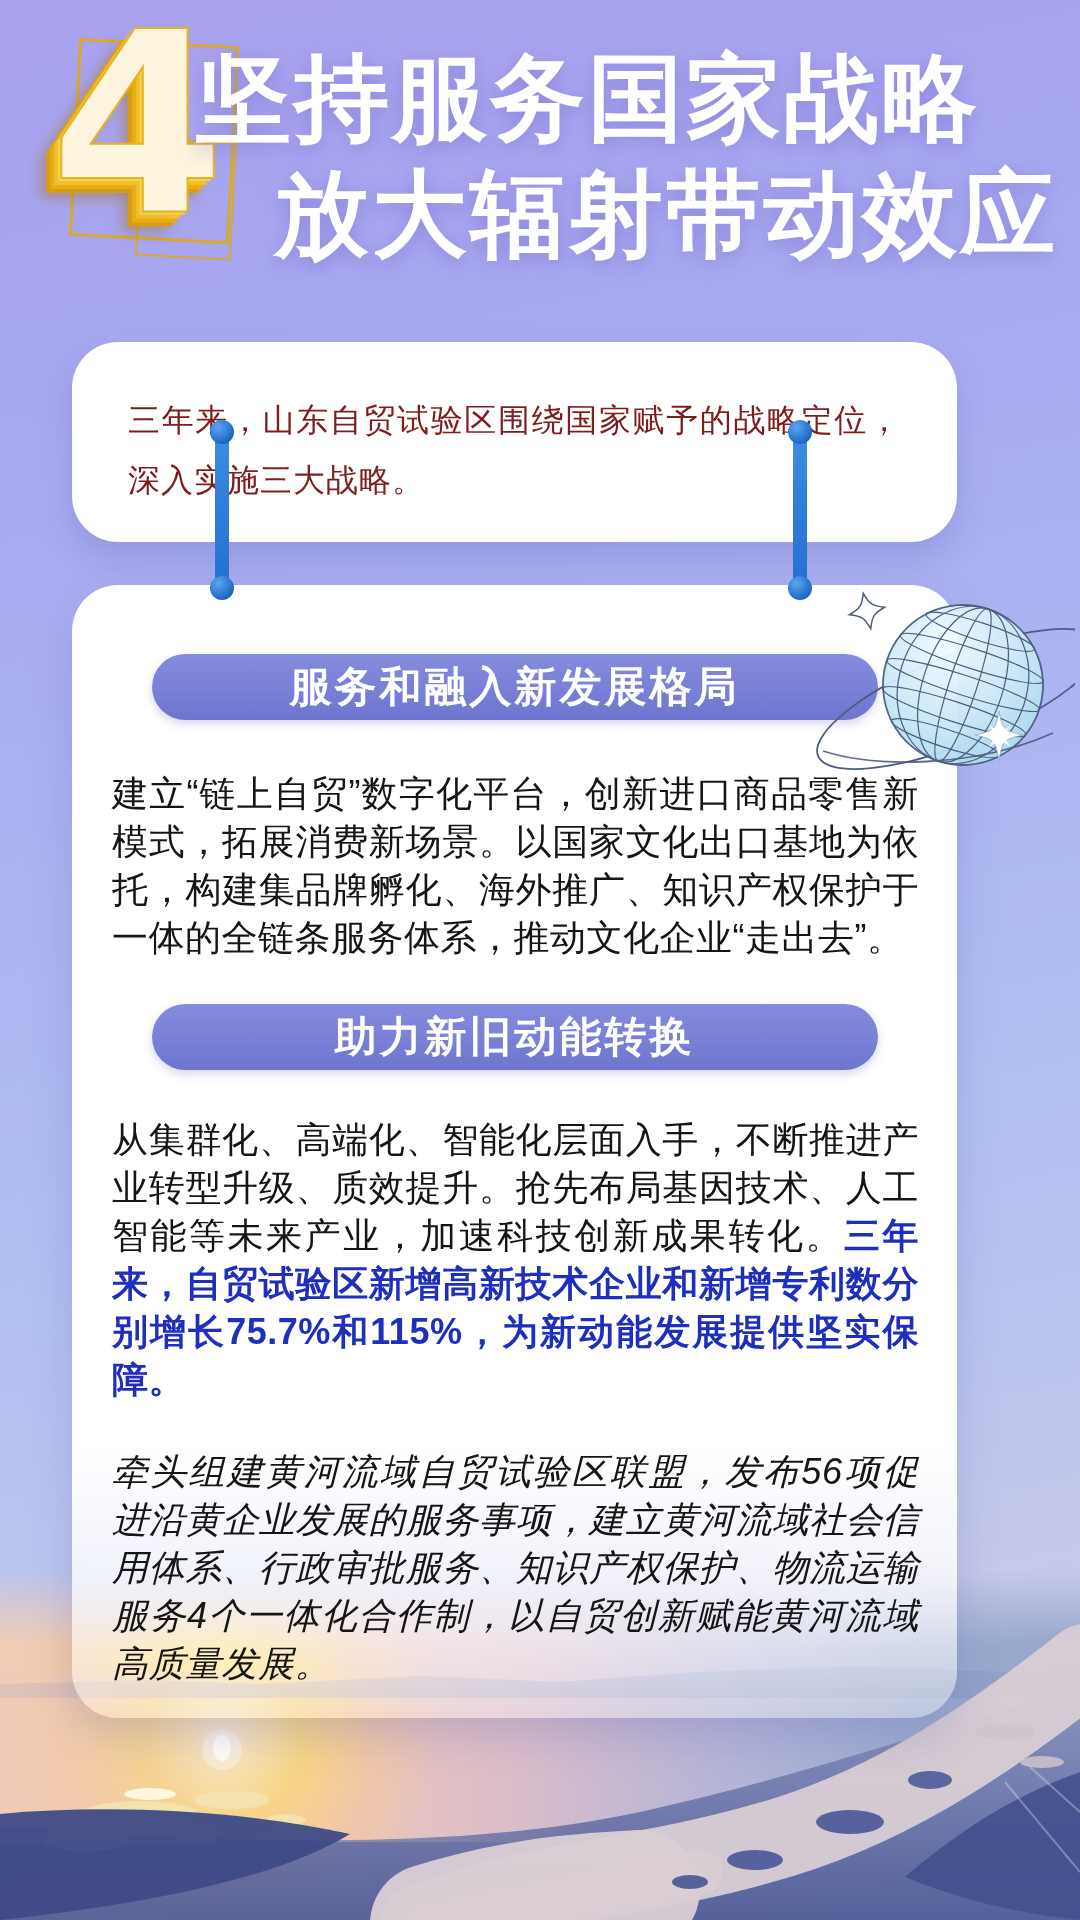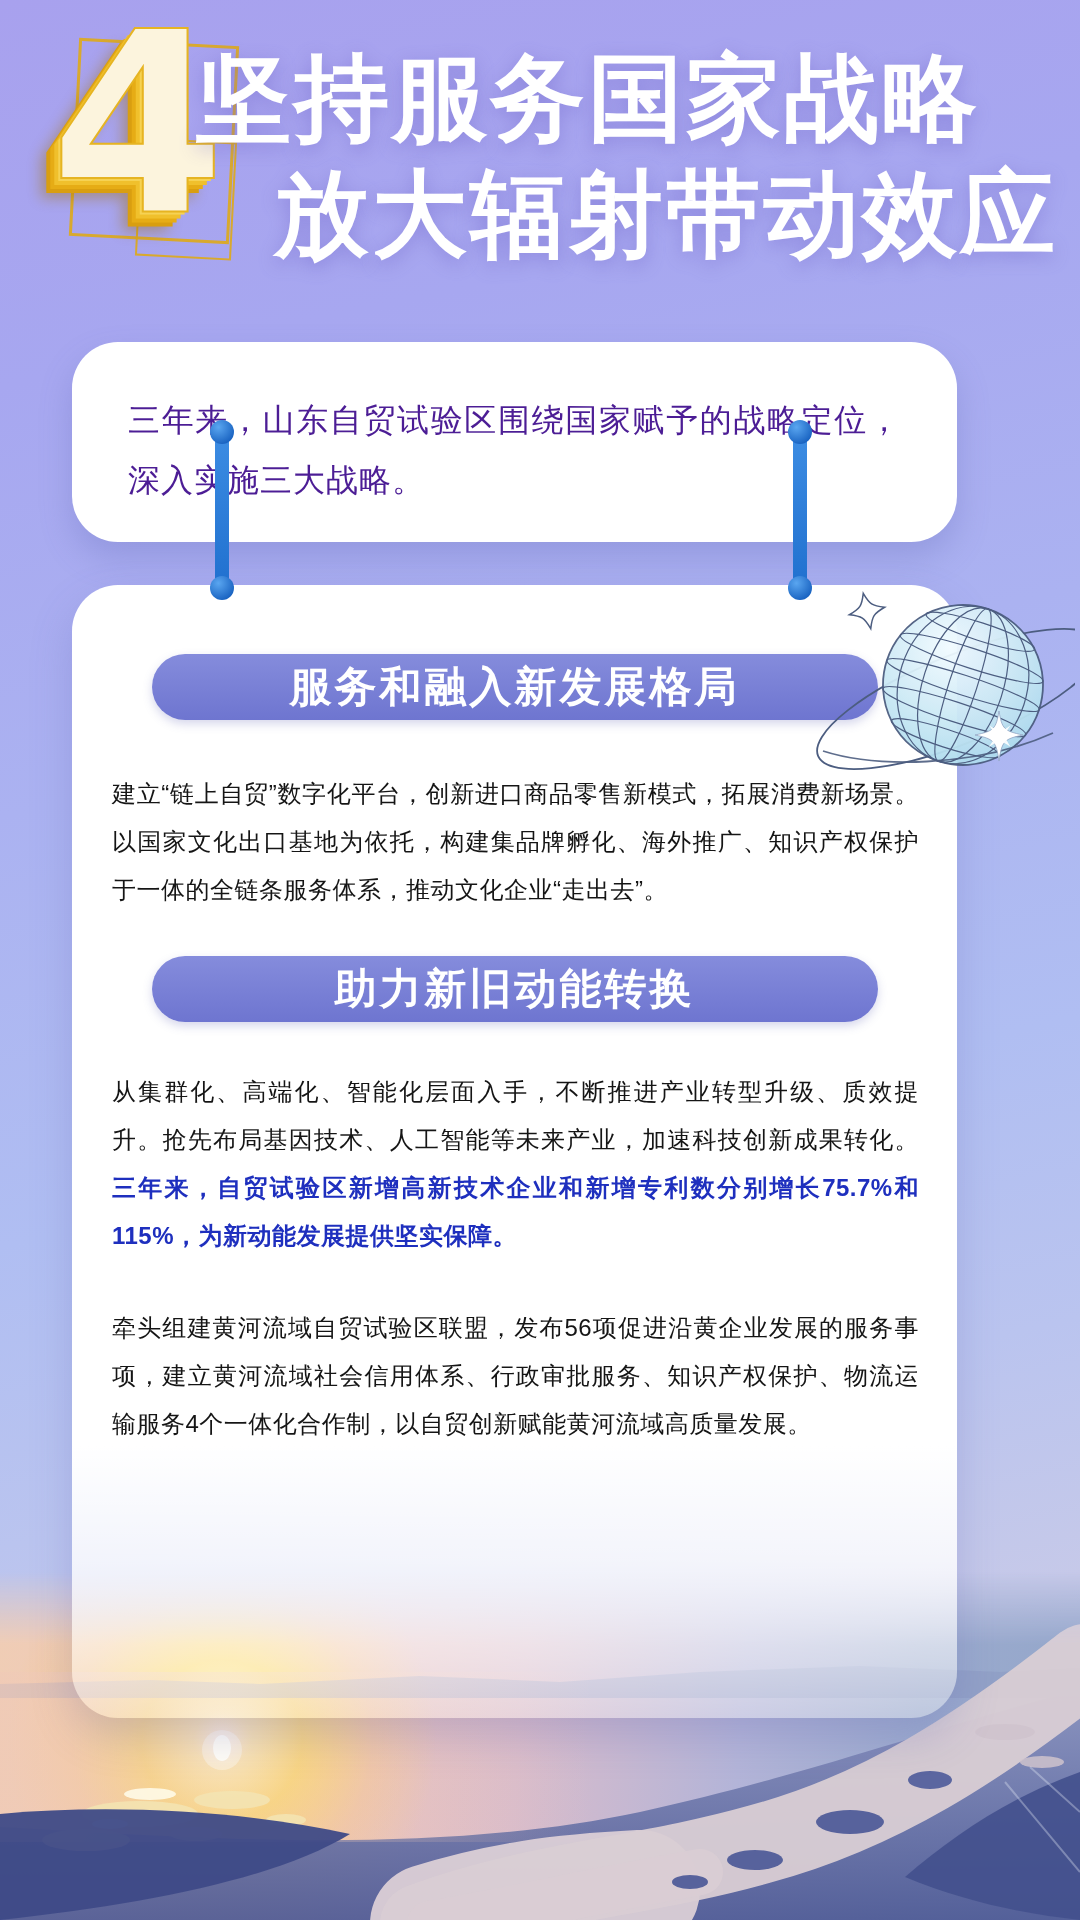--- a/index.html
+++ b/index.html
@@ -50,21 +50,21 @@
     position:absolute; left:72px; top:342px; width:885px; height:200px;
     background:#fff; border-radius:46px; padding:48px 56px 0 56px;
     box-shadow:0 16px 32px rgba(95,100,180,.28);
   }
   .card-intro::before{
     content:""; position:absolute; left:14px; right:14px; top:-16px; height:60px;
     border-radius:46px; background:linear-gradient(180deg,#8ea6d2,#aabde4); z-index:-1;
   }
   .card-intro p{
     margin:0; font-size:32px; line-height:60px; letter-spacing:1px;
-    color:#4c1d95; font-weight:500; text-align:justify;
+    color:#7f1d1d; font-weight:500; text-align:justify;
   }
   
   .pin{
     position:absolute; top:426px; width:14px; height:168px; border-radius:7px;
     background:linear-gradient(180deg,#3e8ee4,#1f6fce); z-index:6;
   }
   .pin::before,.pin::after{
     content:""; position:absolute; left:-5px; width:24px; height:24px; border-radius:50%;
     background:radial-gradient(circle at 35% 30%, #5aa6f0, #1a64c2 75%);
   }
@@ -85,25 +85,25 @@
     width:726px; height:66px; margin:0 auto; border-radius:34px;
     background:linear-gradient(180deg,#858cdc 0%,#6e75d0 100%);
     box-shadow:0 4px 10px rgba(90,95,180,.25);
     display:flex; align-items:center; justify-content:center;
     color:#fff; font-size:42px; font-weight:800; letter-spacing:3px; white-space:nowrap;
   }
   .m-pill1{margin-top:69px;text-align:center;}
   .m-pill2{margin-top:42px;font-family:Liberation Serif, serif;}
   .m-pill3{margin-top:34px;}
   .card-main p{
-    margin:50px 38px 0 40px; font-size:24px; line-height:48px; letter-spacing:.5px;
+    margin:50px 38px 0 40px; font-size:36px; line-height:48px; letter-spacing:.5px;
     color:#151515; font-weight:500; text-align:justify;
   }
   .card-main p.m-para2{margin-top:46px;}
-  .card-main p.m-para3{margin-top:44px;}
+  .card-main p.m-para3{margin-top:44px;font-style:italic;}
   .hl{color:#1e2fbe; font-weight:700;}
   
   .globe{position:absolute; top:6px; right:-118px; width:312px; height:240px; pointer-events:none;}
 </style>
 </head>
 <body>
 
 <div class="poster">
   <div class="bg"></div>
 

